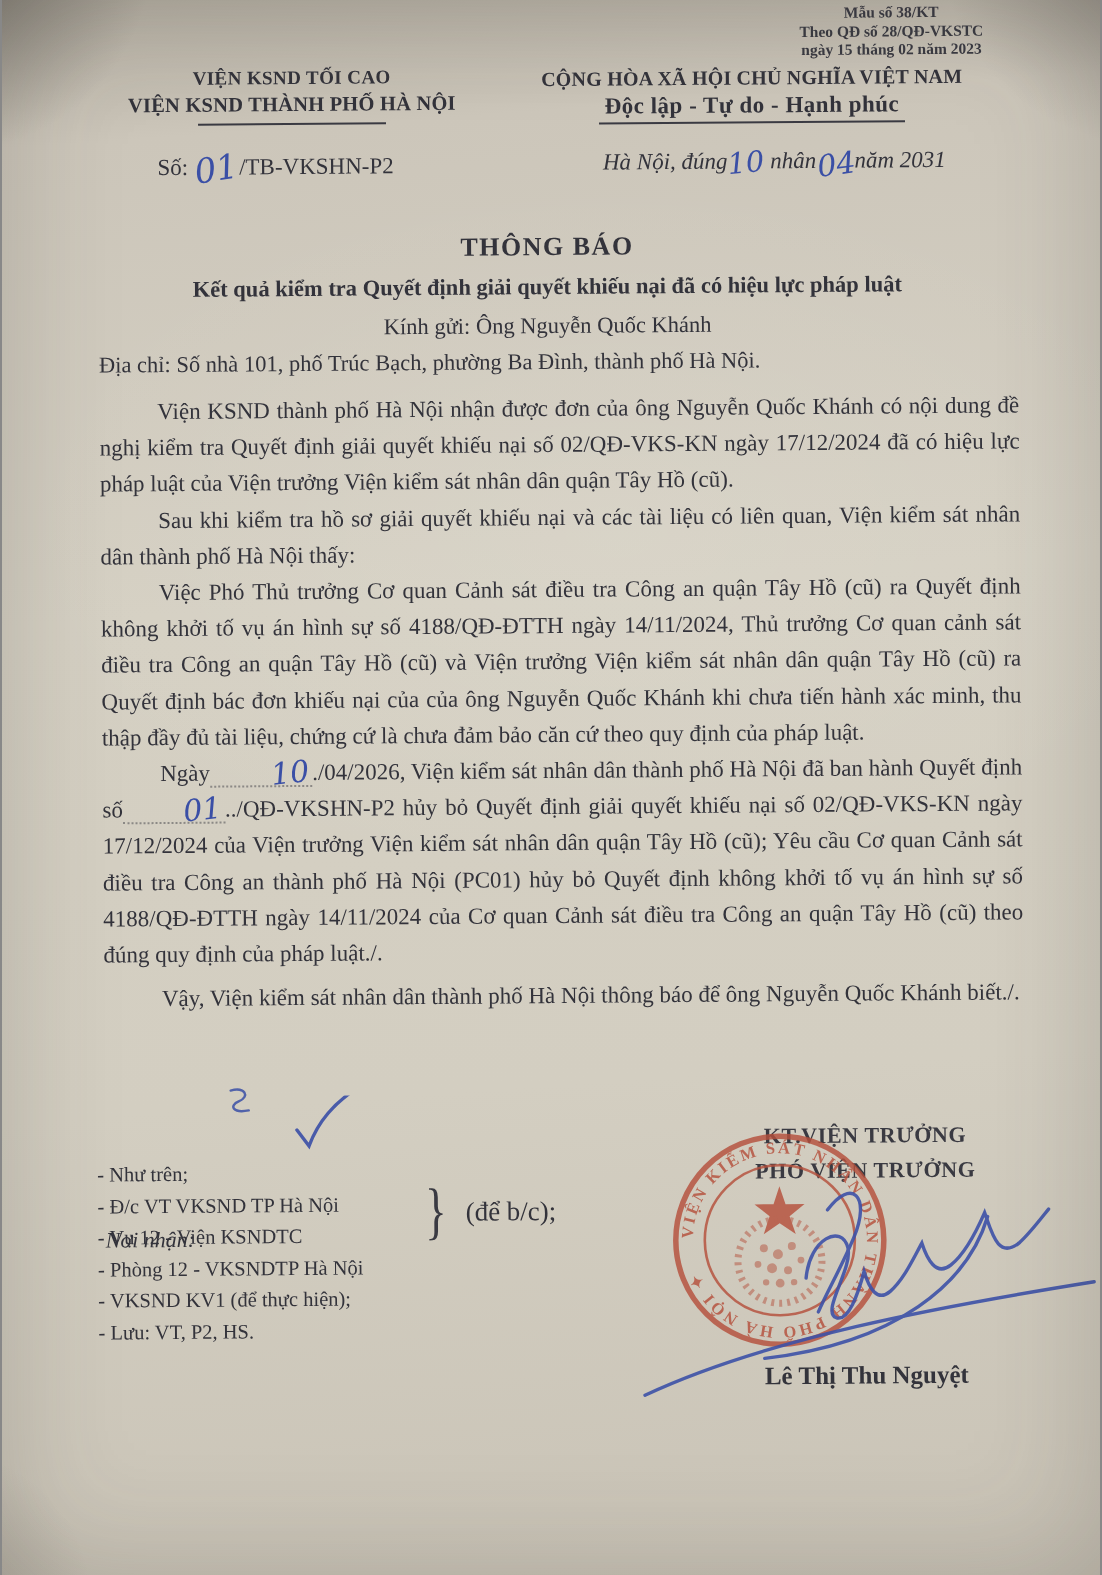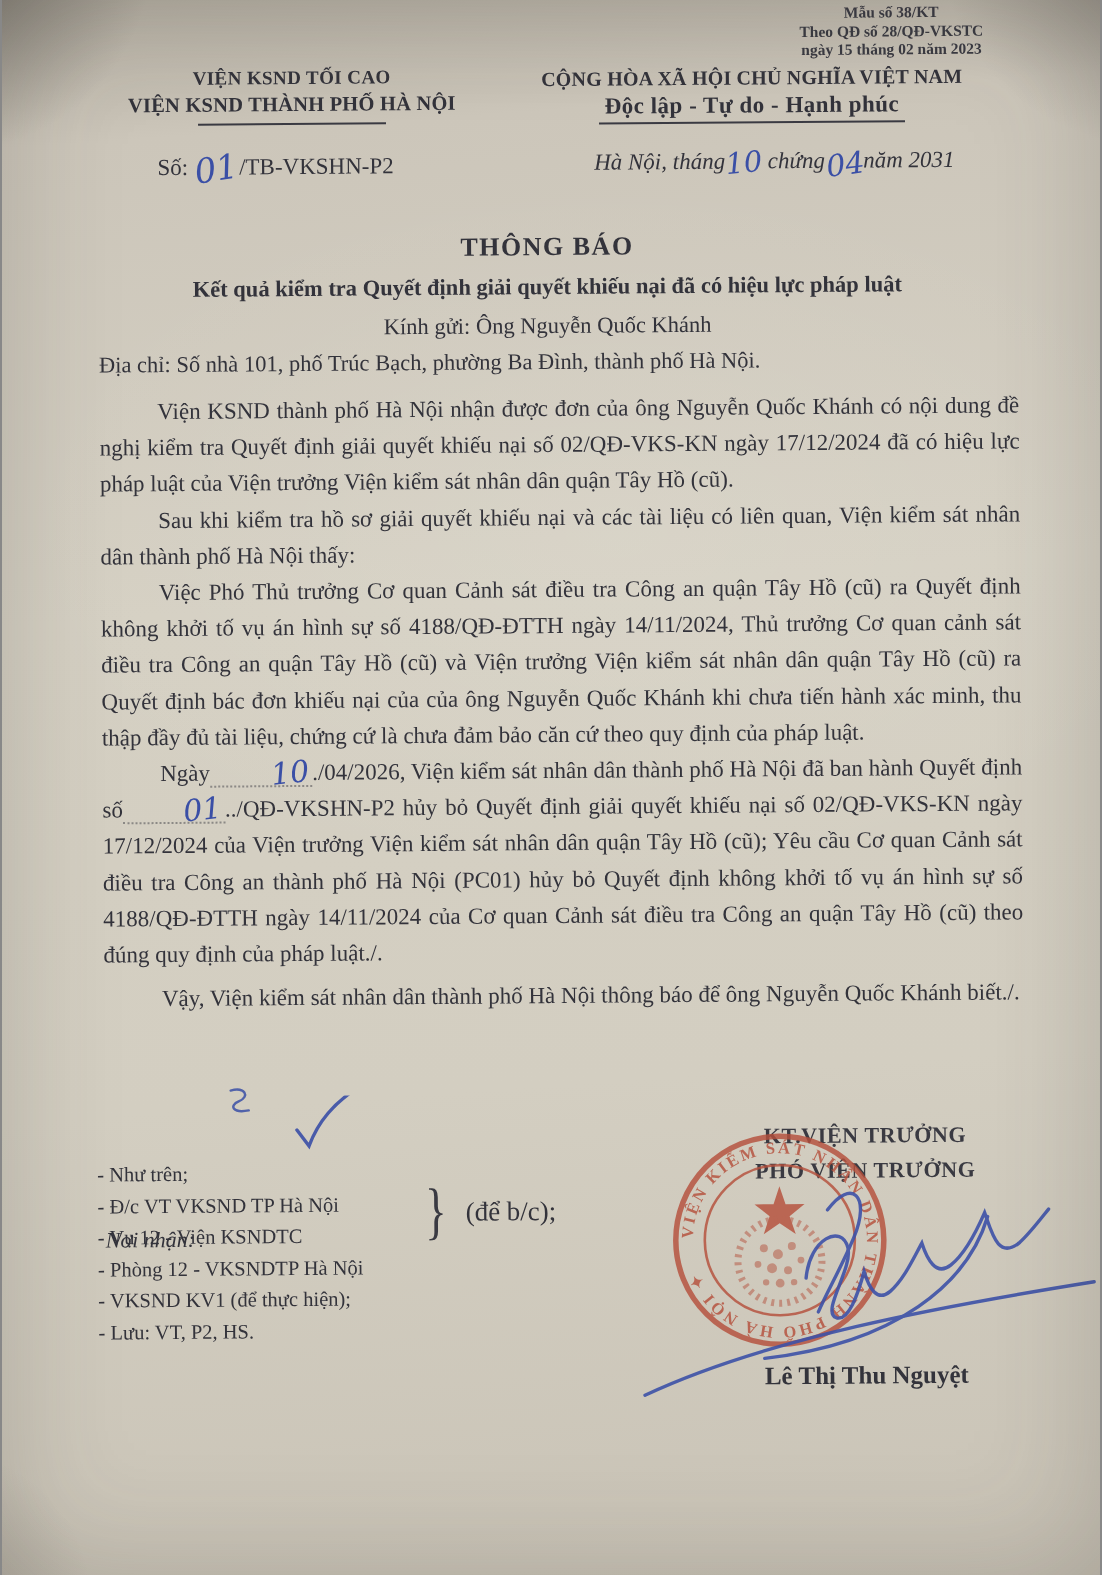--- a/index.html
+++ b/index.html
@@ -88,22 +88,22 @@
       <div class="l1">CỘNG HÒA XÃ HỘI CHỦ NGHĨA VIỆT NAM</div>
       <div><span class="l2">Độc lập - Tự do - Hạnh phúc</span></div>
     </div>
 
     <div class="abs doc-number">
       <span>Số:</span>
       <span class="hw hw-so">01</span><span>/TB-VKSHN-P2</span>
     </div>
 
     <div class="abs date-line">
-      <span>Hà Nội, tháng</span><span class="hw hw-day">10</span>
-      <span>chứng</span><span class="hw hw-month">04</span><span>năm 2031</span>
+      <span>Hà Nội, đúng</span><span class="hw hw-day">10</span>
+      <span>nhân</span><span class="hw hw-month">04</span><span>năm 2031</span>
     </div>
 
     <div class="abs title-main ctr">THÔNG BÁO</div>
     <div class="abs title-sub ctr">Kết quả kiểm tra Quyết định giải quyết khiếu nại đã có hiệu lực pháp luật</div>
     <div class="abs title-to ctr">Kính gửi: Ông Nguyễn Quốc Khánh</div>
     <div class="abs title-addr">Địa chỉ: Số nhà 101, phố Trúc Bạch, phường Ba Đình, thành phố Hà Nội.</div>
 
     <div class="abs body-text">
       <p>Viện KSND thành phố Hà Nội nhận được đơn của ông Nguyễn Quốc Khánh có nội dung đề nghị kiểm tra Quyết định giải quyết khiếu nại số 02/QĐ-VKS-KN ngày 17/12/2024 đã có hiệu lực pháp luật của Viện trưởng Viện kiểm sát nhân dân quận Tây Hồ (cũ).</p>
       <p>Sau khi kiểm tra hồ sơ giải quyết khiếu nại và các tài liệu có liên quan, Viện kiểm sát nhân dân thành phố Hà Nội thấy:</p>

